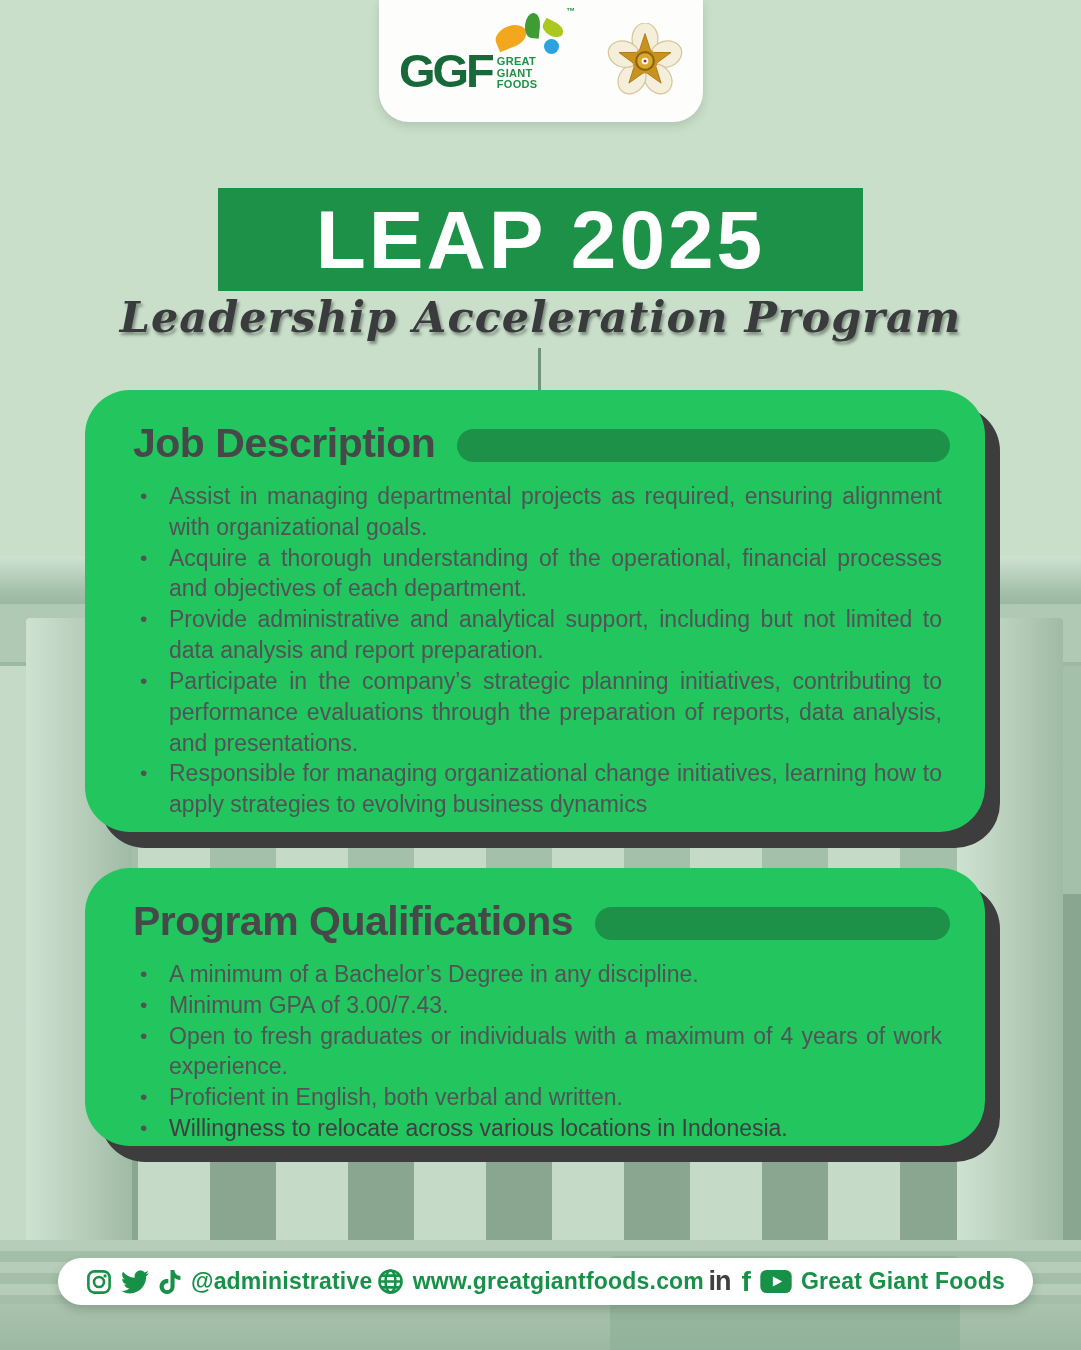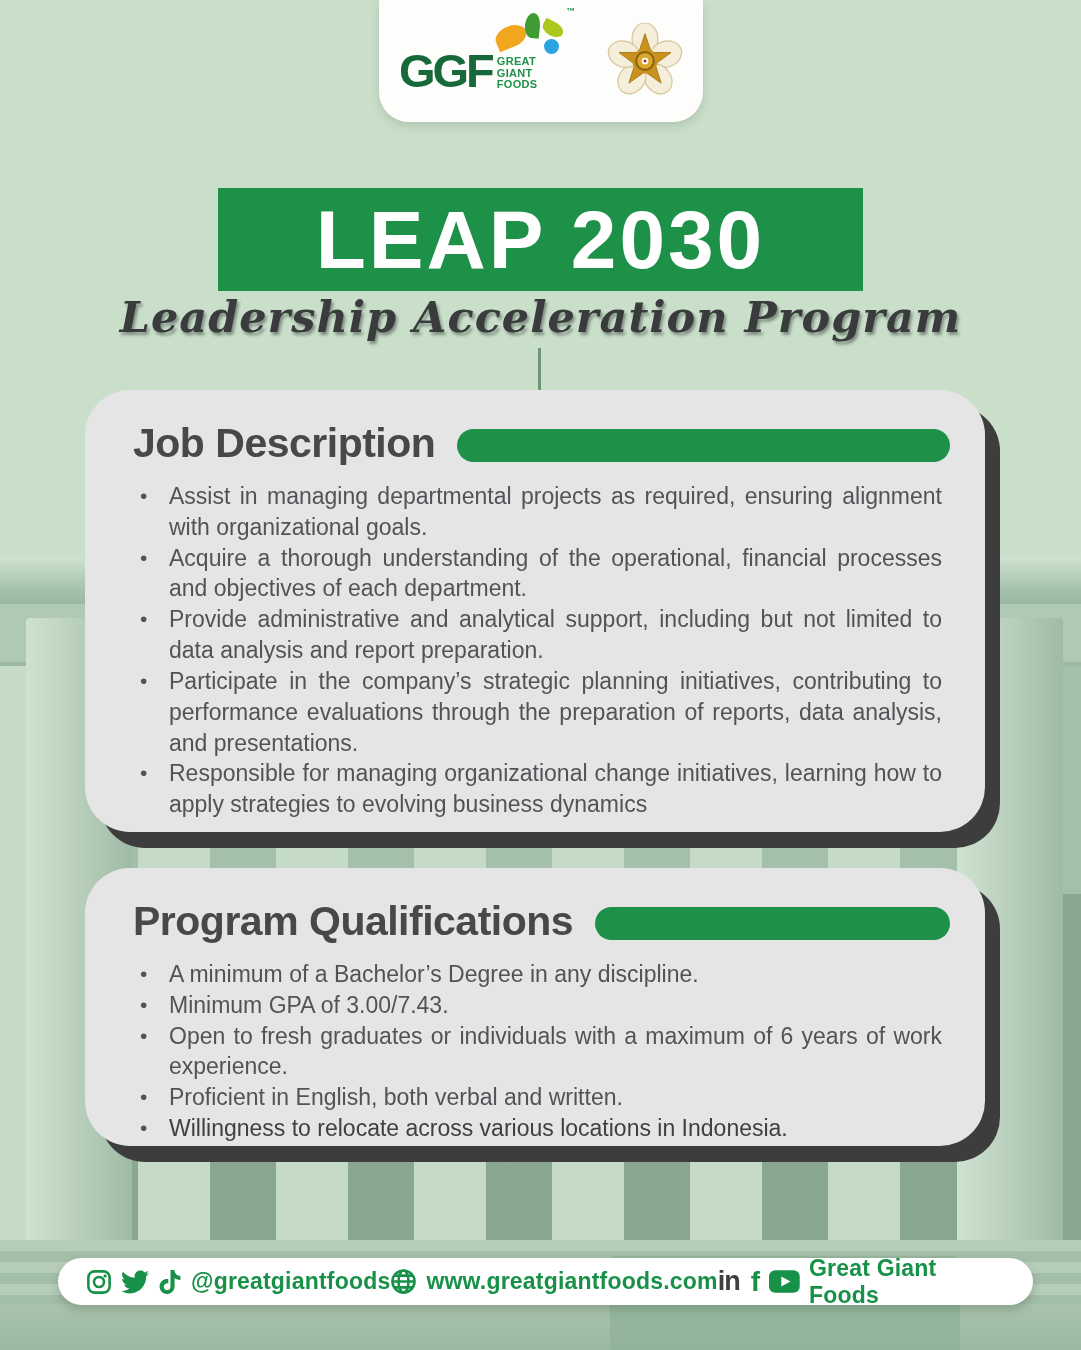--- a/index.html
+++ b/index.html
@@ -48,21 +48,21 @@
   
   .title-banner{position:absolute;left:218px;top:188px;width:645px;height:103px;background:#1e9148;
     display:flex;align-items:center;justify-content:center;}
   .title-banner span{font-size:82px;font-weight:bold;color:#ffffff;letter-spacing:3px;}
   .title-script{position:absolute;left:0;right:0;top:292px;text-align:center;
     font-family:"DejaVu Serif", serif;font-style:italic;font-weight:bold;font-size:43px;
     color:#393b3d;letter-spacing:1px;text-shadow:2px 3px 3px rgba(40,46,42,.45);}
   .connector{position:absolute;left:538px;top:348px;width:3px;height:44px;background:#6f9478;}
 
   
-  .card{position:absolute;left:85px;width:900px;background:#e5e5e5;border-radius:45px;
+  .card{position:absolute;left:85px;width:900px;background:#22c55e;border-radius:45px;
     box-shadow:15px 16px 0 #3d3d3e;box-sizing:border-box;padding:26px 35px 0 42px;}
   .card-jd{top:390px;height:442px;}
   .card-mq{top:868px;height:278px;}
   .card-head{display:flex;align-items:center;gap:22px;margin:4px 0 14px;padding-left:6px;}
   .card-head h2{font-size:41px;font-weight:bold;color:#474849;margin:0;letter-spacing:-.5px;white-space:nowrap;}
   .head-bar{flex:1;height:33px;background:#1e9148;border-radius:17px;margin-top:4px;}
   .bullets{list-style:none;margin:6px 8px 0;padding:0;color:#515357;font-size:23px;line-height:1.34;text-align:justify;}
   .bullets li{padding-left:34px;position:relative;}
   .bullets li::before{content:"\2022";position:absolute;left:5px;top:1px;font-size:21px;color:#515357;}
   .bullets li.bold{font-weight:normal;color:#3e4042;}
@@ -132,21 +132,21 @@
       <circle cx="50" cy="50" r="16.5" fill="#c9921e"></circle>
       <circle cx="50" cy="50" r="13" fill="#8a6210"></circle>
       <circle cx="50" cy="50" r="10.5" fill="#d9a92c" stroke="#8a6210" stroke-width="1" stroke-dasharray="2 1.5"></circle>
       <circle cx="50" cy="50" r="4.4" fill="#ffffff"></circle>
       <circle cx="50" cy="50" r="2" fill="#b03020"></circle>
     </svg>
   </header>
 
   <section>
     <div class="title-banner">
-      <span>LEAP 2030</span>
+      <span>LEAP 2025</span>
     </div>
     <div class="title-script">Leadership Acceleration Program</div>
     <div class="connector"></div>
   </section>
 
   <section class="card card-jd">
     <div class="card-head">
       <h2>Job Description</h2>
       <div class="head-bar"></div>
     </div>
@@ -160,40 +160,40 @@
   </section>
 
   <section class="card card-mq">
     <div class="card-head">
       <h2>Program Qualifications</h2>
       <div class="head-bar"></div>
     </div>
     <ul class="bullets">
       <li>A minimum of a Bachelor’s Degree in any discipline.</li>
       <li>Minimum GPA of 3.00/7.43.</li>
-      <li>Open to fresh graduates or individuals with a maximum of 6 years of work experience.</li>
+      <li>Open to fresh graduates or individuals with a maximum of 4 years of work experience.</li>
       <li>Proficient in English, both verbal and written.</li>
       <li class="bold">Willingness to relocate across various locations in Indonesia.</li>
     </ul>
   </section>
 
   <footer class="footer-pill">
     <div class="fg">
       <svg width="26" height="26" viewBox="0 0 24 24">
         <rect x="2.2" y="2.2" width="19.6" height="19.6" rx="5.6" fill="none" stroke="#179147" stroke-width="2.4"></rect>
         <circle cx="12" cy="12" r="4.6" fill="none" stroke="#179147" stroke-width="2.4"></circle>
         <circle cx="17.6" cy="6.4" r="1.5" fill="#179147"></circle>
       </svg>
       <svg width="28" height="28" viewBox="0 0 24 24" fill="#179147">
         <path d="M23.954 4.569c-.885.389-1.83.654-2.825.775 1.014-.611 1.794-1.574 2.163-2.723-.951.555-2.005.959-3.127 1.184-.896-.959-2.173-1.559-3.591-1.559-2.717 0-4.92 2.203-4.92 4.917 0 .39.045.765.127 1.124C7.691 8.094 4.066 6.13 1.64 3.161c-.427.722-.666 1.561-.666 2.475 0 1.71.87 3.213 2.188 4.096-.807-.026-1.566-.248-2.228-.616v.061c0 2.385 1.693 4.374 3.946 4.827-.413.111-.849.171-1.296.171-.314 0-.615-.03-.916-.086.631 1.953 2.445 3.377 4.604 3.417-1.68 1.319-3.809 2.105-6.102 2.105-.39 0-.779-.023-1.17-.067 2.189 1.394 4.768 2.209 7.557 2.209 9.054 0 13.999-7.496 13.999-13.986 0-.209 0-.42-.015-.63.961-.689 1.8-1.56 2.46-2.548z"></path>
       </svg>
       <svg width="24" height="26" viewBox="0 0 24 24" fill="#179147">
         <path d="M12.53.02C13.84 0 15.14.01 16.44 0c.08 1.53.63 3.09 1.75 4.17 1.12 1.11 2.7 1.62 4.24 1.79v4.03c-1.44-.05-2.89-.35-4.2-.97-.57-.26-1.1-.59-1.62-.93-.01 2.92.01 5.84-.02 8.75-.08 1.4-.54 2.79-1.35 3.94-1.31 1.92-3.58 3.17-5.91 3.21-1.43.08-2.86-.31-4.08-1.03-2.02-1.19-3.44-3.37-3.65-5.71-.02-.5-.03-1-.01-1.49.18-1.9 1.12-3.72 2.58-4.96 1.66-1.44 3.98-2.13 6.15-1.72.02 1.48-.04 2.96-.04 4.44-.99-.32-2.15-.23-3.02.37-.63.41-1.11 1.04-1.36 1.75-.21.51-.15 1.07-.14 1.61.24 1.64 1.82 3.02 3.5 2.87 1.12-.01 2.19-.66 2.77-1.61.19-.33.4-.67.41-1.06.1-1.79.06-3.57.07-5.36.01-4.03-.01-8.05.02-12.07z"></path>
       </svg>
-      <span>@greatgiantfoods</span>
+      <span>@administrative</span>
     </div>
 
     <div class="fg">
       <svg width="27" height="27" viewBox="0 0 24 24" fill="none" stroke="#179147" stroke-width="2.3">
         <circle cx="12" cy="12" r="9.8"></circle>
         <ellipse cx="12" cy="12" rx="4.4" ry="9.8"></ellipse>
         <path d="M2.4 12h19.2 M3.6 6.8h16.8 M3.6 17.2h16.8"></path>
       </svg>
       <span>www.greatgiantfoods.com</span>
     </div>

